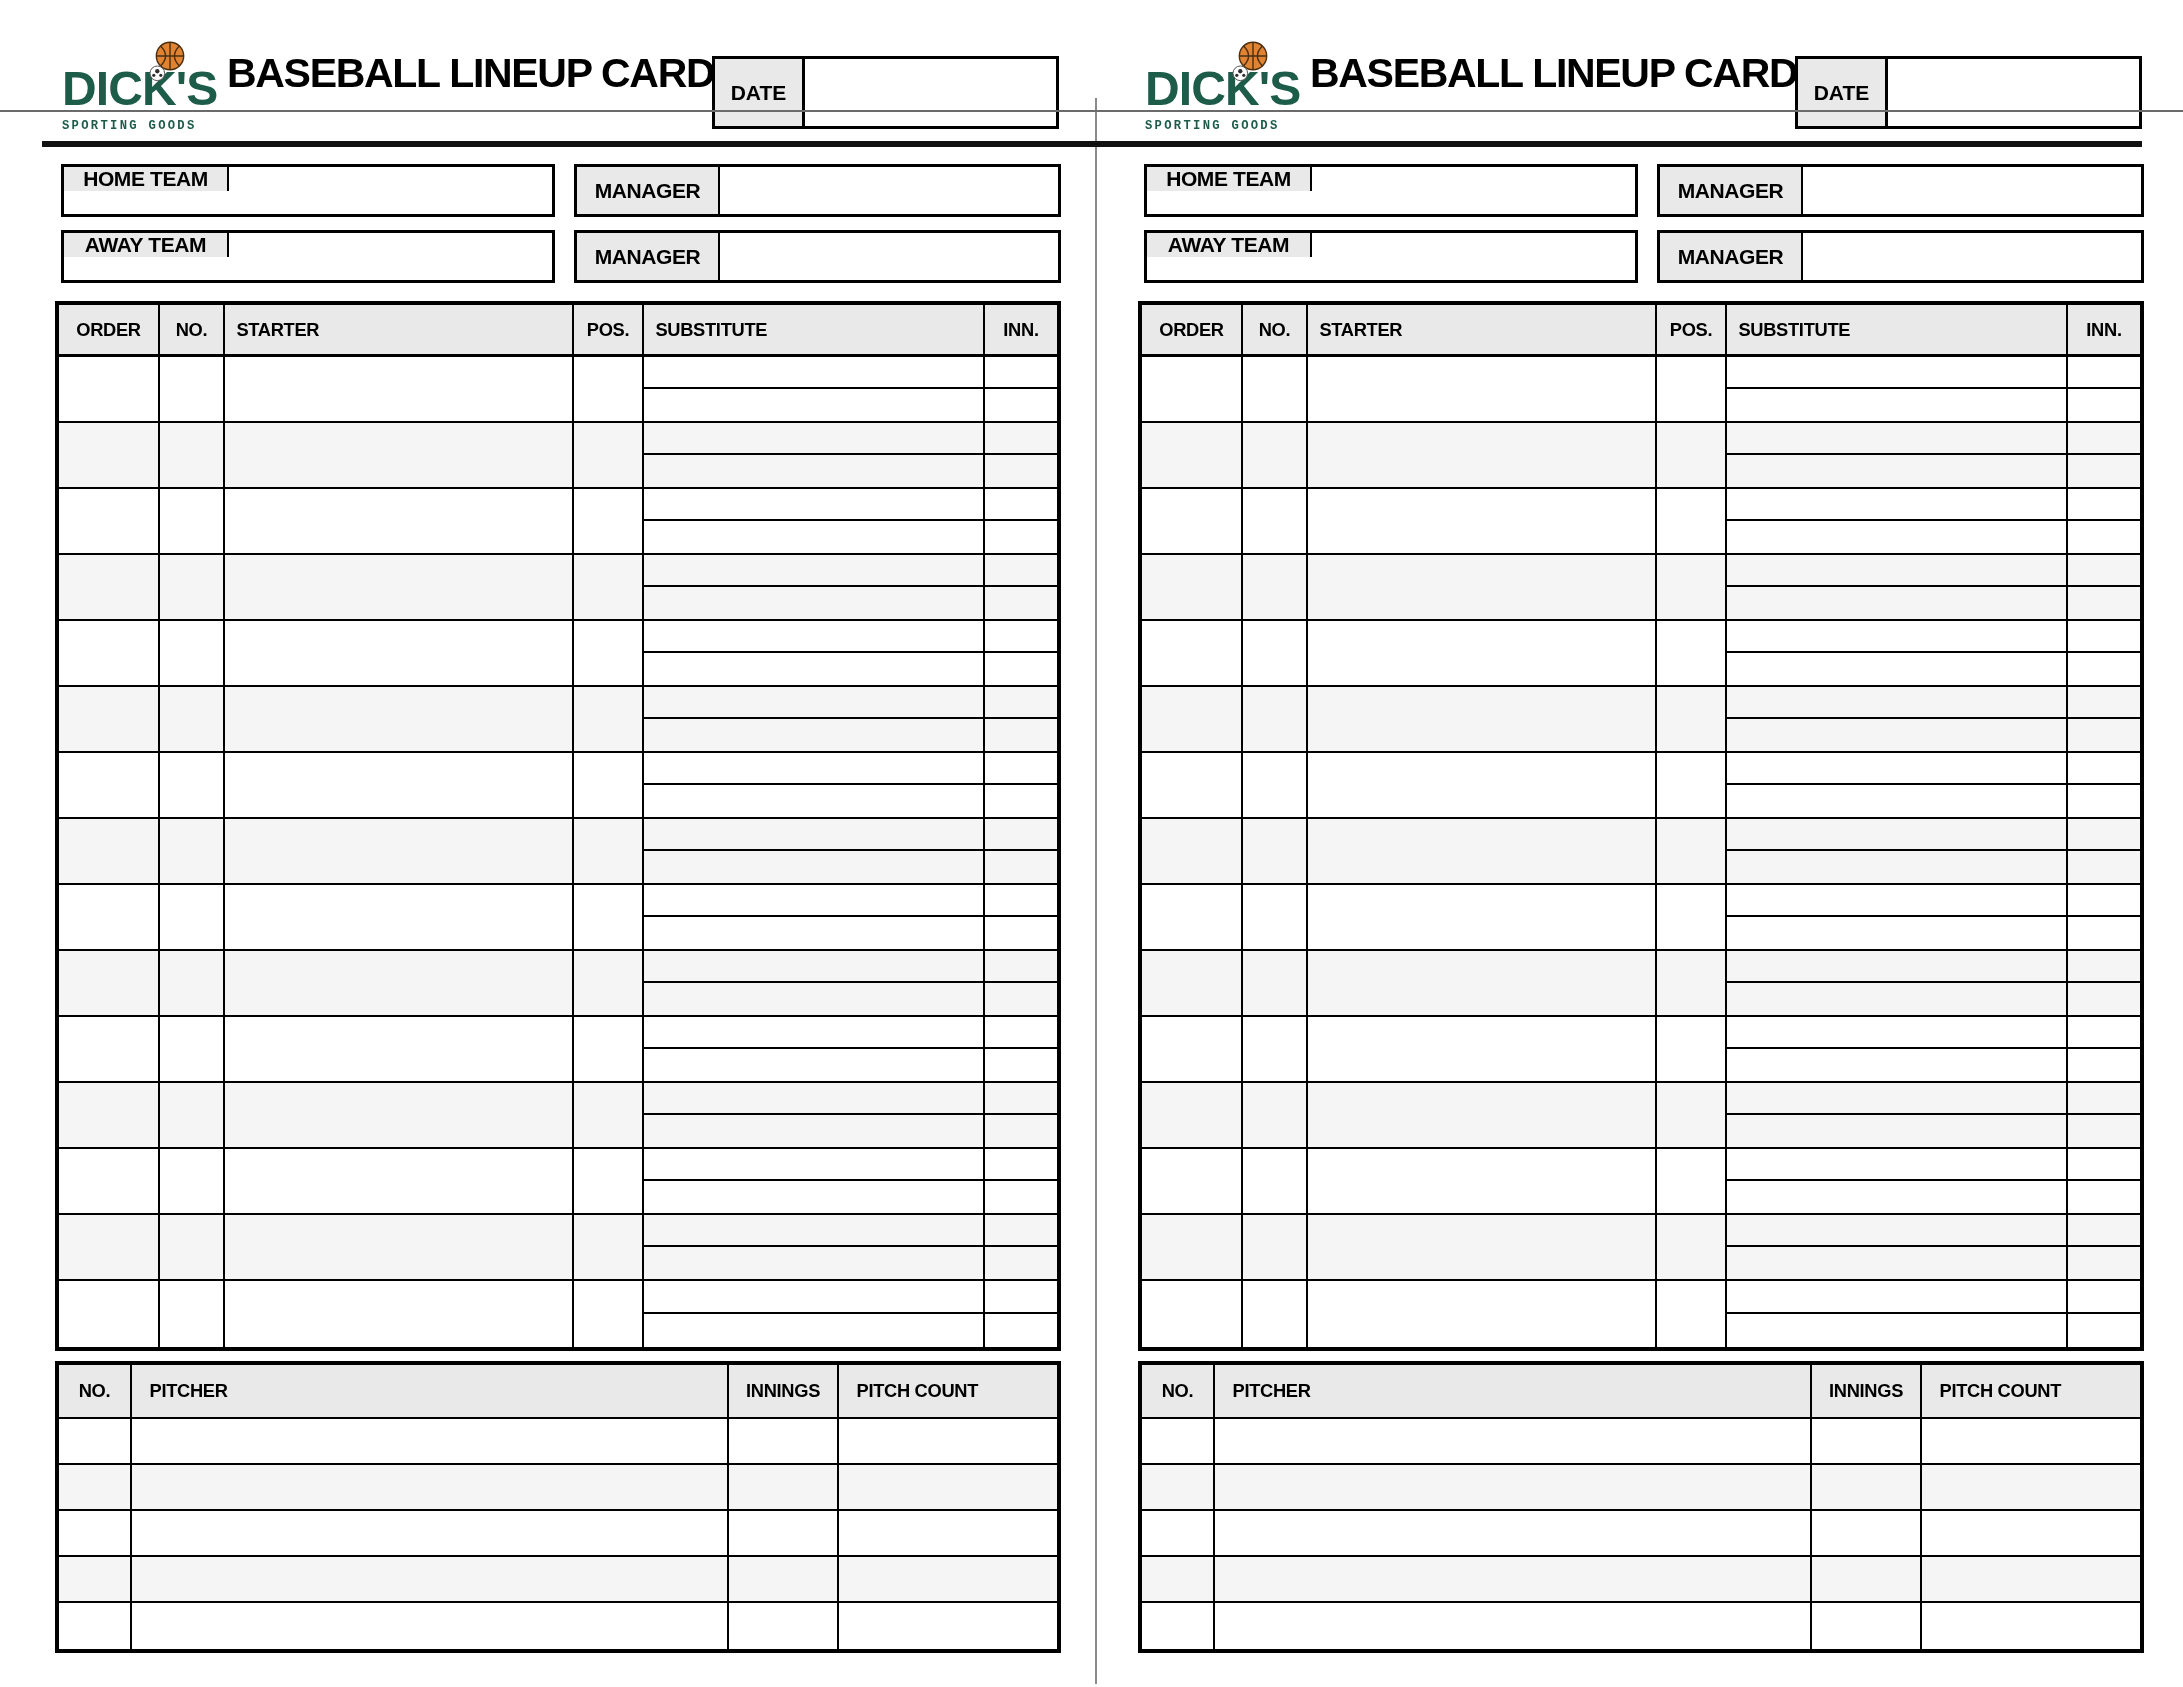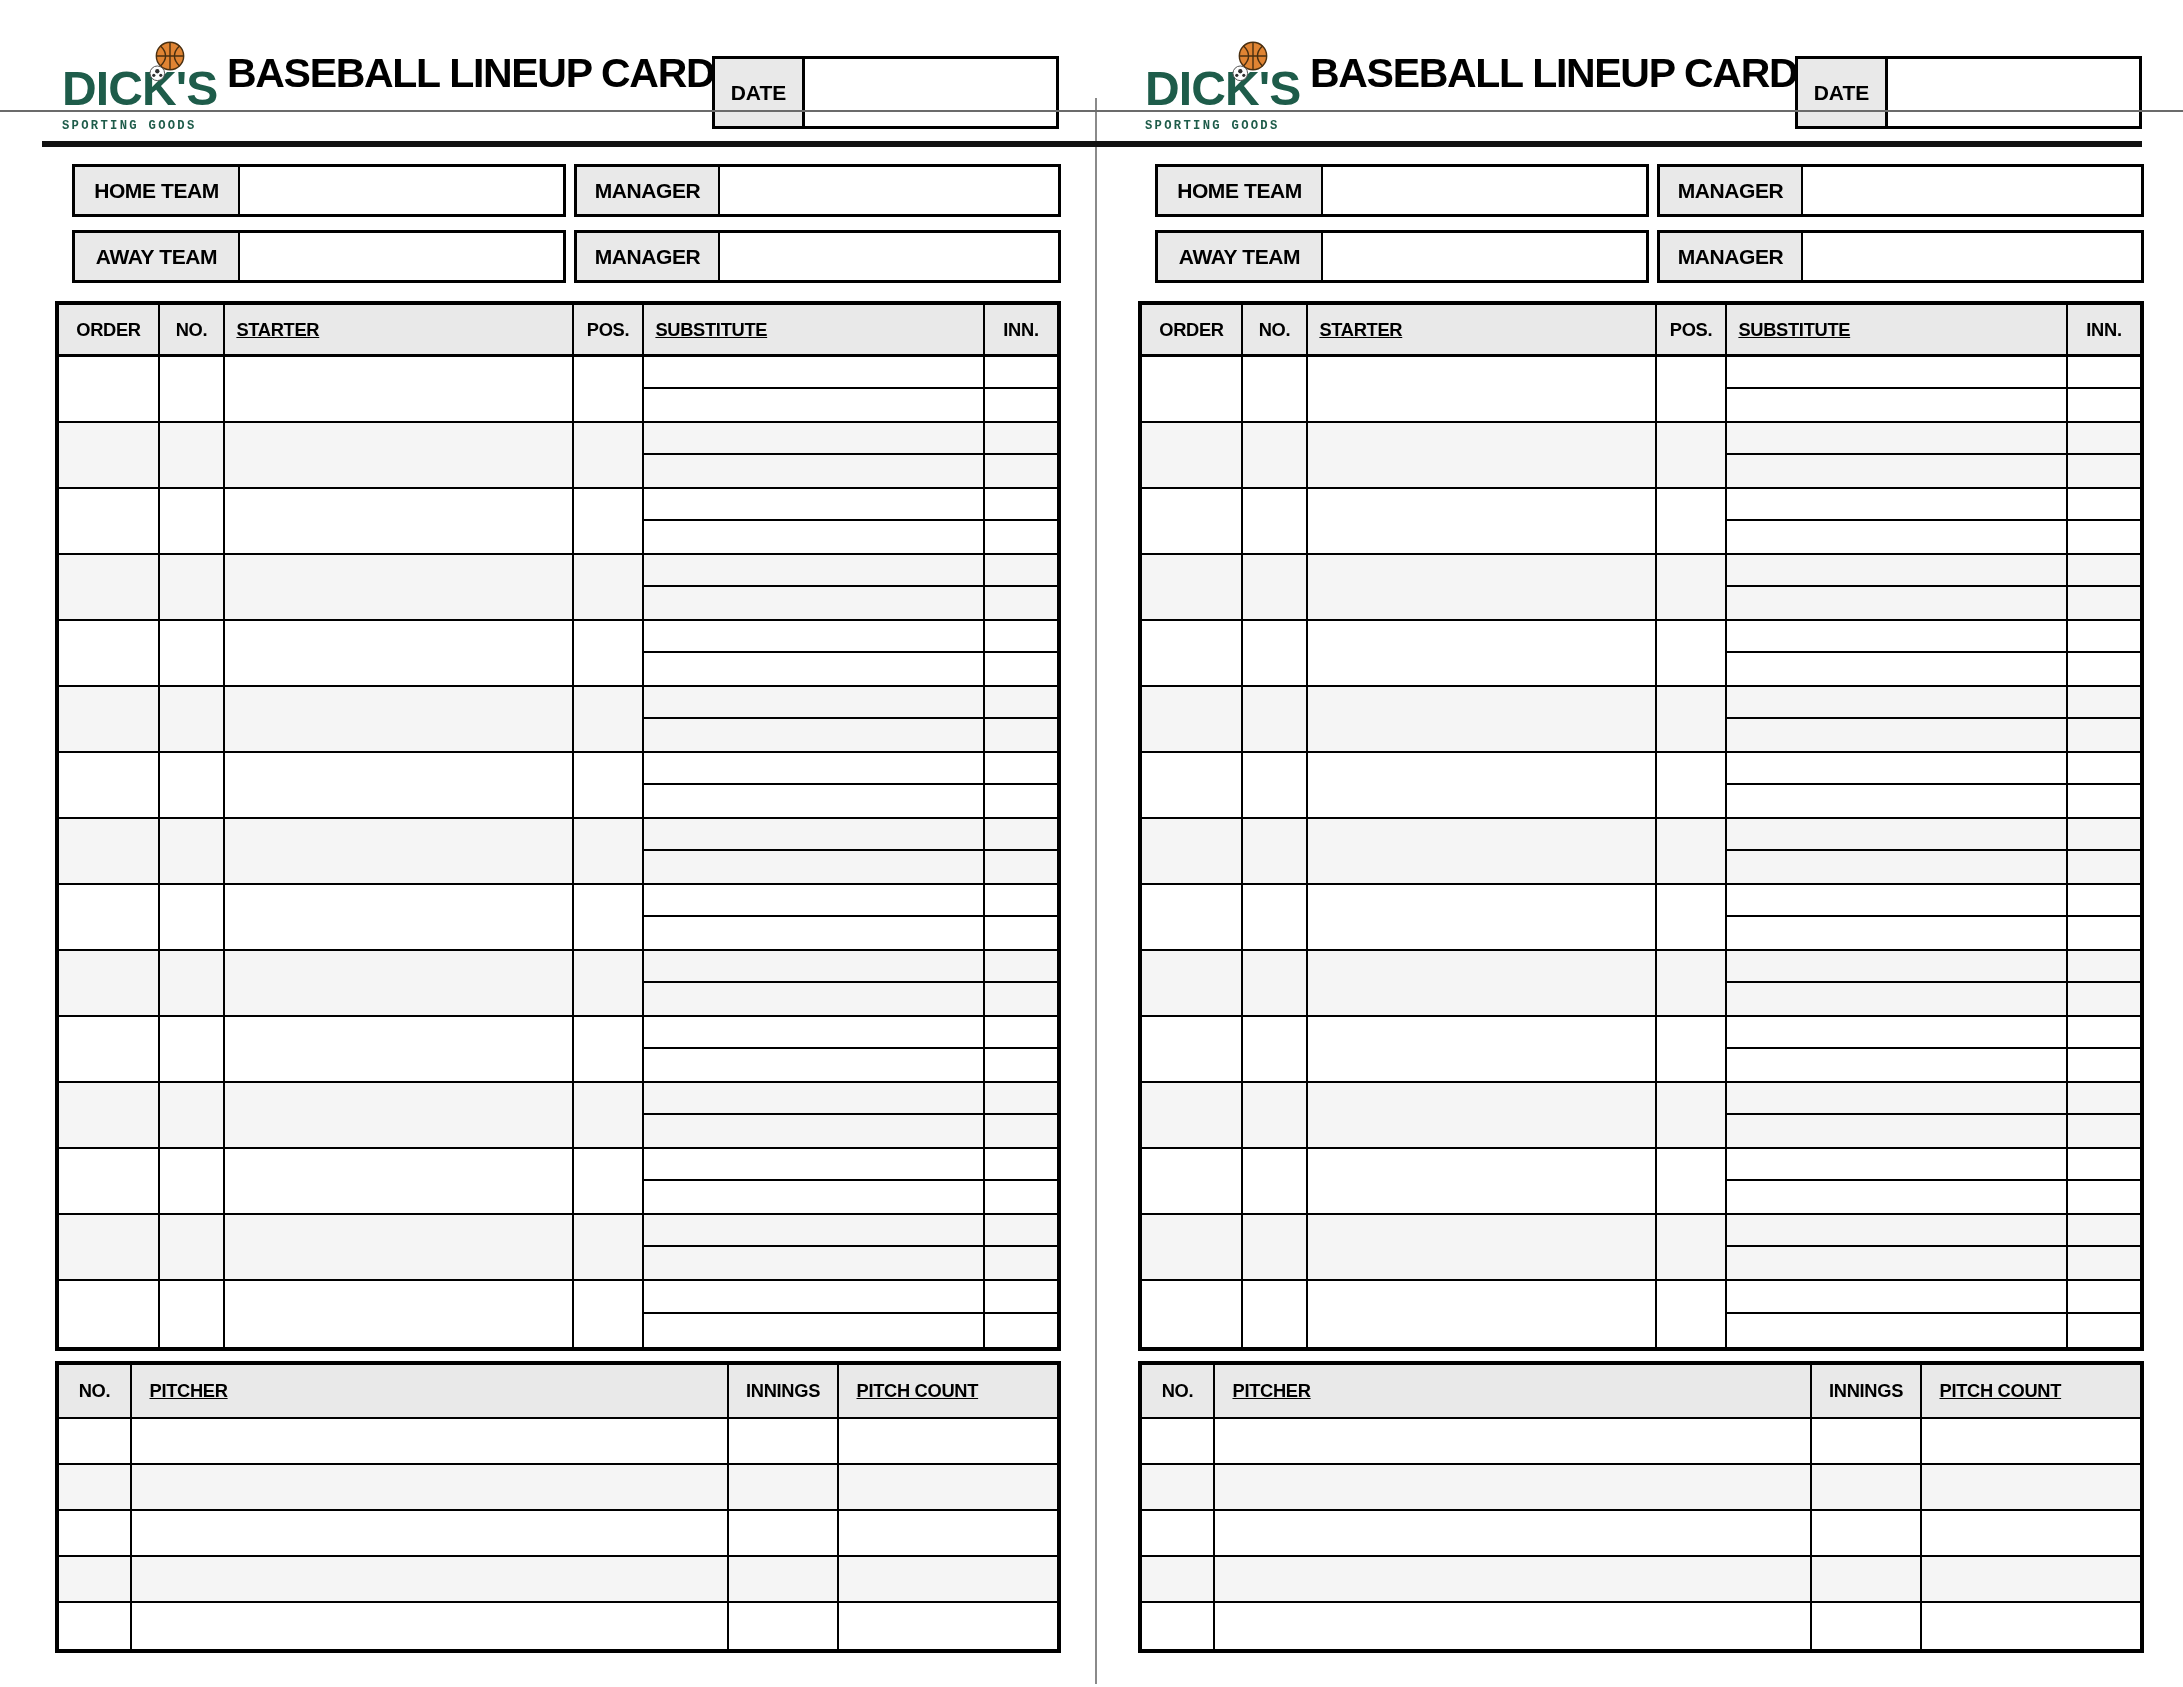--- a/index.html
+++ b/index.html
@@ -51,21 +51,21 @@
     display: flex; align-items: center; justify-content: center;
     font-size: 21px; font-weight: 700;
   }
   .date-input { flex: 1; }
 
   
   .team-field {
     position: absolute; height: 53px; border: 3.5px solid #000;
     background: #fff; display: flex;
   }
-  .tf-team { left: 17px;   width: 494px; }
+  .tf-team { left: 6px;   width: 494px; flex-direction: column; }
   .tf-mgr  { left: 519px; width: 487px; }
   .tf-label {
     border-right: 2.6px solid #000;
     display: flex; align-items: center; justify-content: center;
     font-size: 21px; font-weight: 700; letter-spacing: -0.4px; white-space: nowrap;
   }
   .tf-team .tf-label { width: 165px; }
   .tf-mgr  .tf-label { width: 143px; }
   .tf-input { flex: 1; }
 
@@ -73,21 +73,21 @@
   .lineup-table {
     position: absolute; left: 0; top: 301px; width: 1006px;
     border: 4.4px solid #000; background: #fff;
   }
   .lt-header {
     display: grid; grid-template-columns: 101px 65px 349px 70px 341px 1fr;
     height: 52px; border-bottom: 3.5px solid #000; text-align: center;
   }
   .hcell { display: flex; align-items: center; font-size: 18.3px; font-weight: 700; letter-spacing: -0.3px; }
   .hcell.center { justify-content: center; }
-  .hcell.left { padding-left: 11.4px; text-decoration: underline; }
+  .hcell.left { padding-left: 11.4px; }
   .hcell.bdr { border-right: 2.6px solid #000; }
   .lt-row {
     display: grid; grid-template-columns: 101px 65px 349px 70px 1fr;
     height: 66px; border-bottom: 2.6px solid #000;
   }
   .lt-row:last-child { border-bottom: none; }
   .lt-row .c { border-right: 2.6px solid #000; }
   .subs { display: grid; grid-template-rows: 1fr 1fr; }
   .sub-line { display: grid; grid-template-columns: 341px 1fr; }
   .sub-line:first-child { border-bottom: 2.6px solid #000; }

